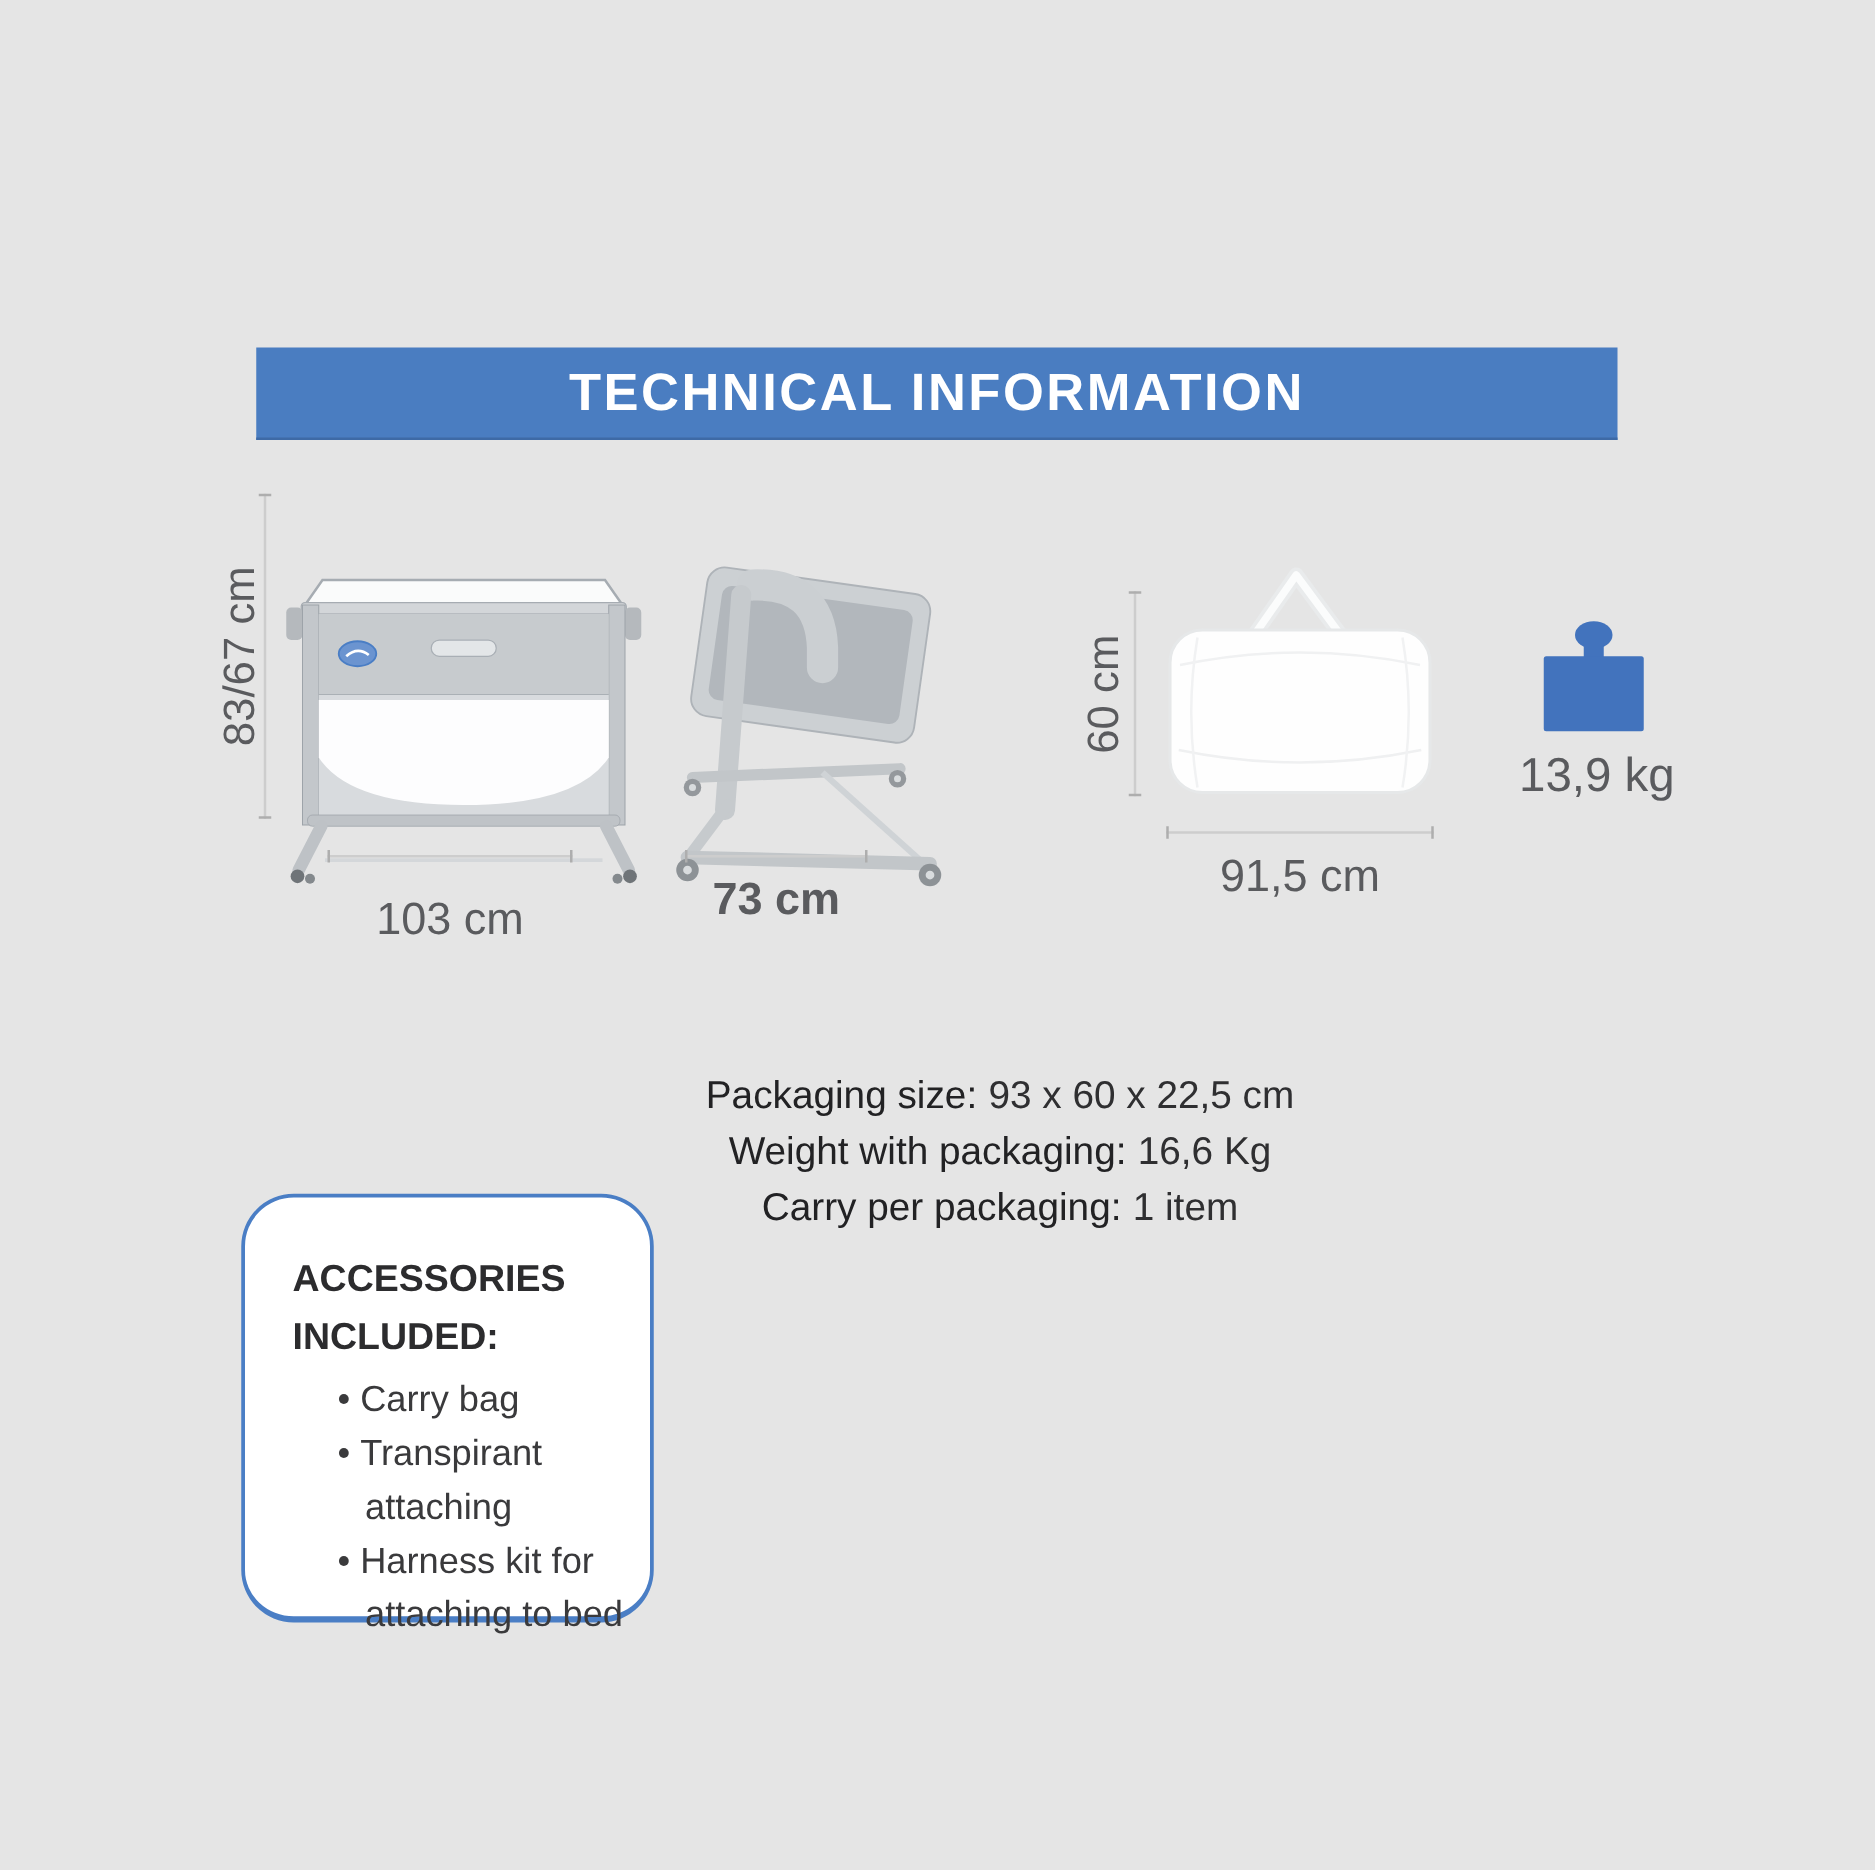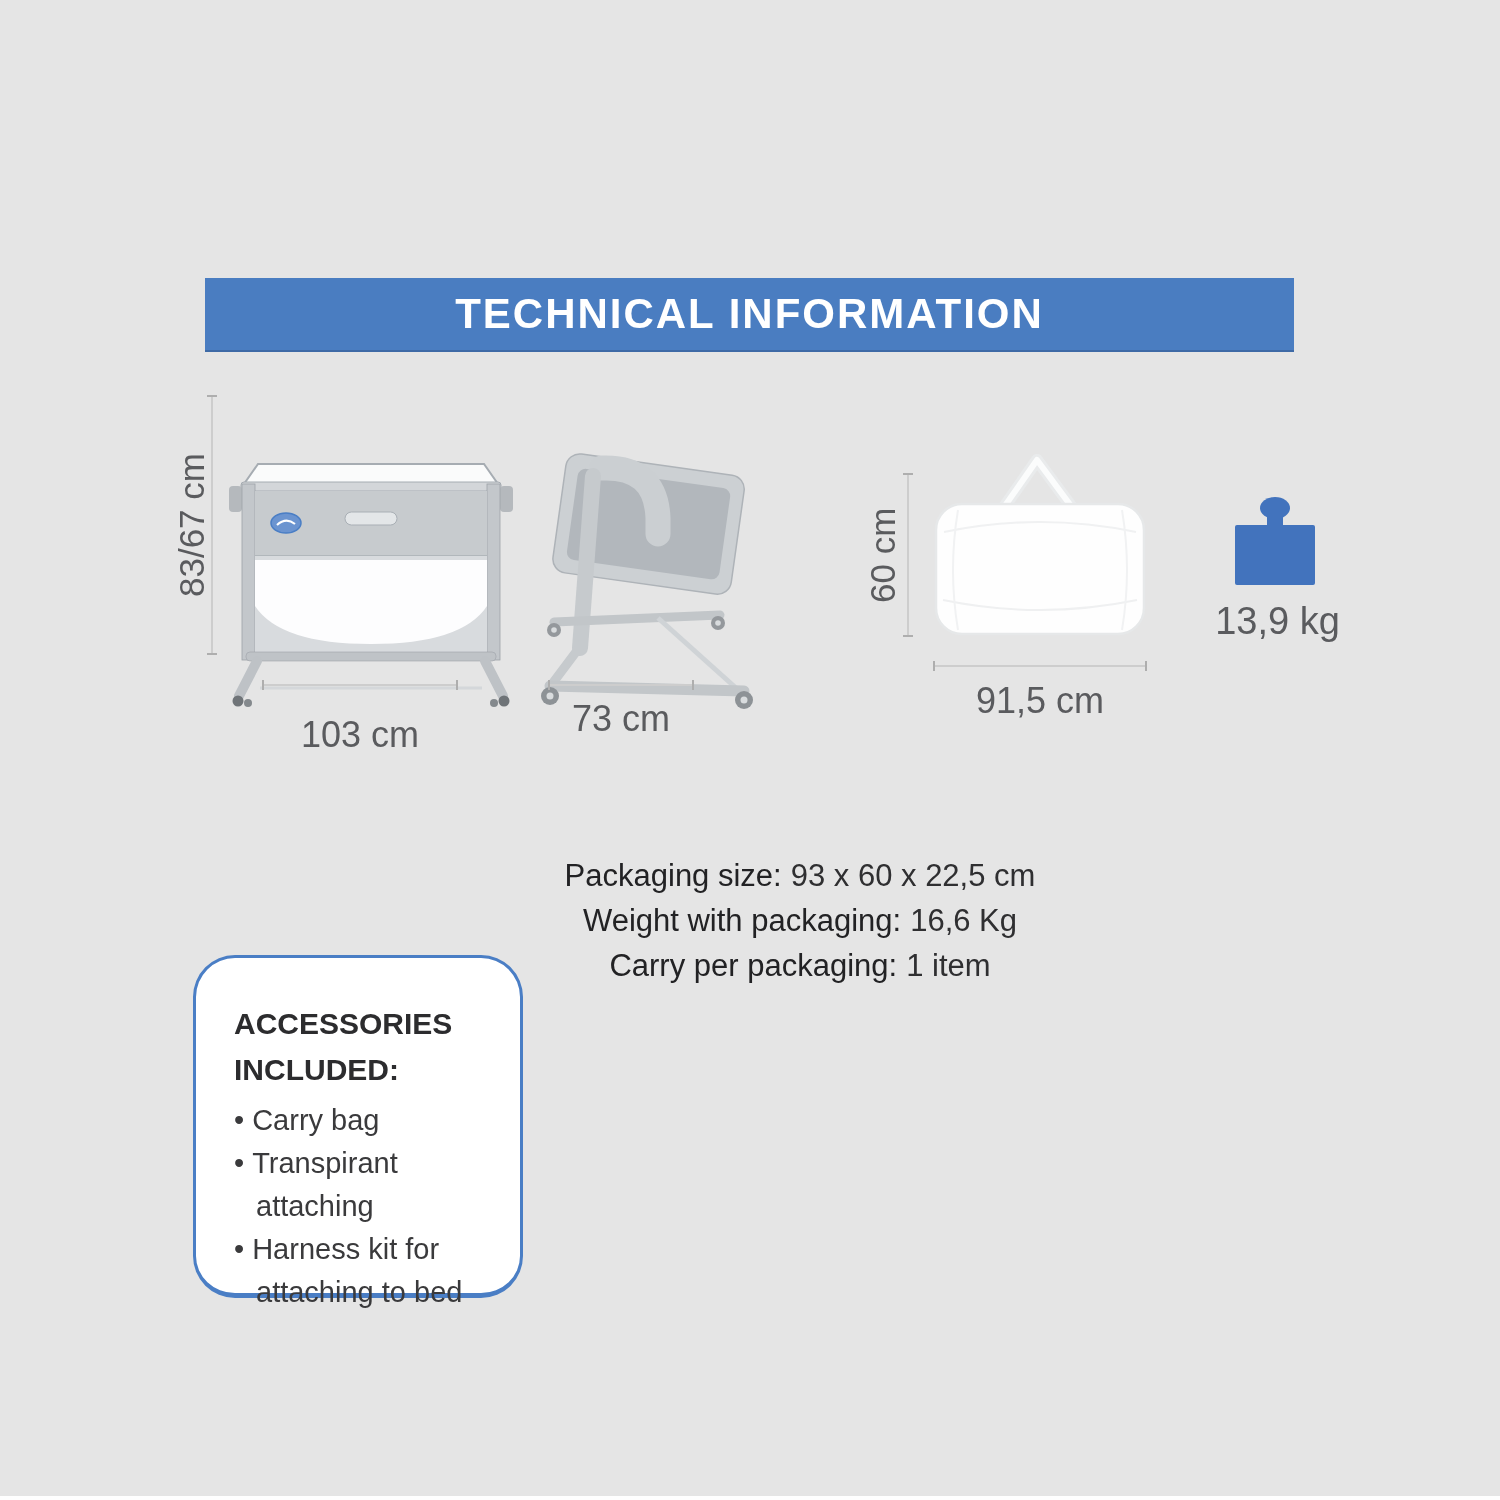--- a/index.html
+++ b/index.html
@@ -43,21 +43,21 @@
   .spec-label{font-weight:normal;color:#222224;}
   .spec-value{margin-left:9px;color:#2f2f31;}
   
   .accessories-box{
     position:absolute;left:193px;top:955px;width:330px;height:343px;
     box-sizing:border-box;border:3px solid #4a7ec5;border-bottom-width:5px;
     border-radius:42px;background:#ffffff;
     padding:43px 18px 0 38px;
   }
   .acc-title{font-size:30px;font-weight:bold;color:#2c2c2e;line-height:46px;}
-  .acc-list{margin-top:6px;}
+  .acc-list{margin-top:6px;margin-left:36px;}
   .acc-item{
     font-size:29px;color:#3a3a3c;line-height:43px;
     padding-left:22px;text-indent:-22px;max-width:262px;
   }
   .acc-bullet{margin-right:8px;}
 </style>
 </head>
 <body>
 
 <div id="canvas">
@@ -124,21 +124,21 @@
         <circle cx="12" cy="248" r="3.5" fill="#d9dcde"></circle>
       <circle cx="206" cy="252" r="9" fill="#8d9296"></circle>
         <circle cx="206" cy="252" r="3.5" fill="#d9dcde"></circle>
     </svg>
   </div>
 
   <div class="dim-h" style="left:548px;top:684px;width:146px;">
     <span class="tick t-left"></span>
     <span class="tick t-right"></span>
   </div>
-  <div class="dim-label" style="left:545px;top:698px;width:152px;">73 cm</div>
+  <div class="dim-label" style="left:545px;top:698px;width:152px;font-weight:bold;">73 cm</div>
 
   <div class="dim-v" style="left:907px;top:473px;height:164px;">
     <span class="tick t-top"></span>
     <span class="tick t-bottom"></span>
   </div>
   <div class="dim-label-v" style="left:858px;top:473px;width:50px;height:164px;">60 cm</div>
 
   <div class="figure" style="left:928px;top:448px;">
     <svg width="224" height="196" viewBox="0 0 224 196">
       <polyline points="74,62 109,12 146,62" fill="none" stroke="#e9ebec" stroke-width="12" stroke-linejoin="round" stroke-linecap="round"></polyline>

